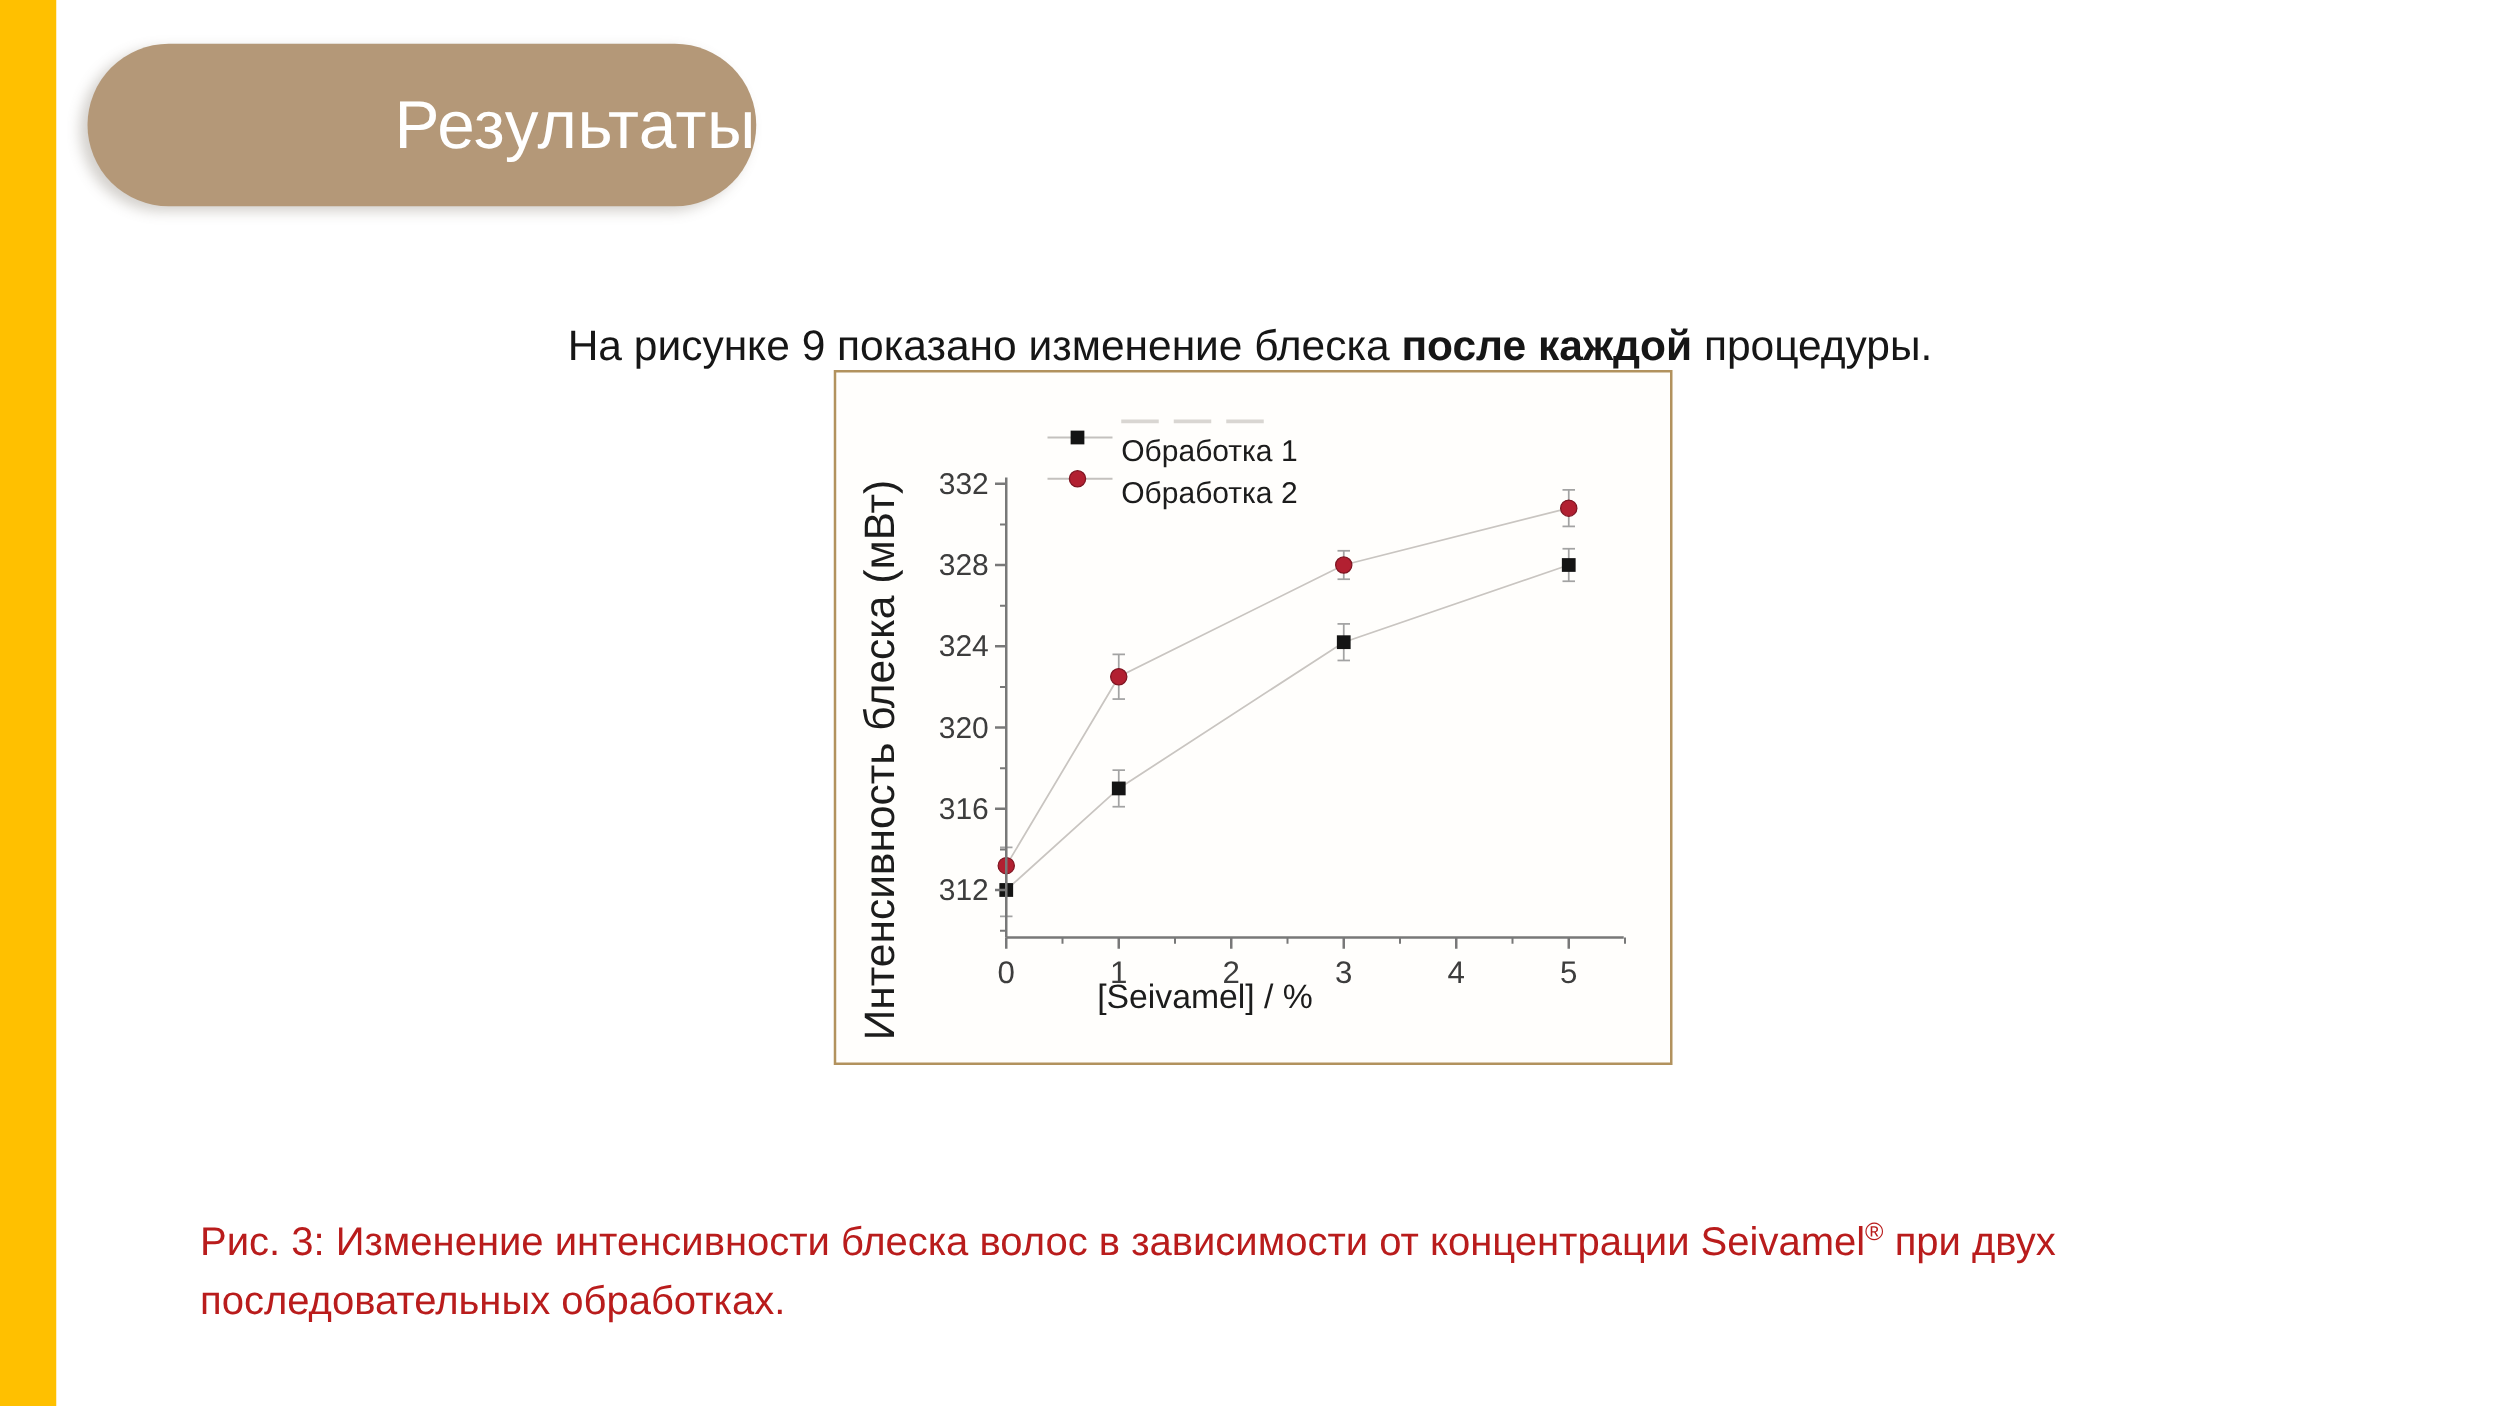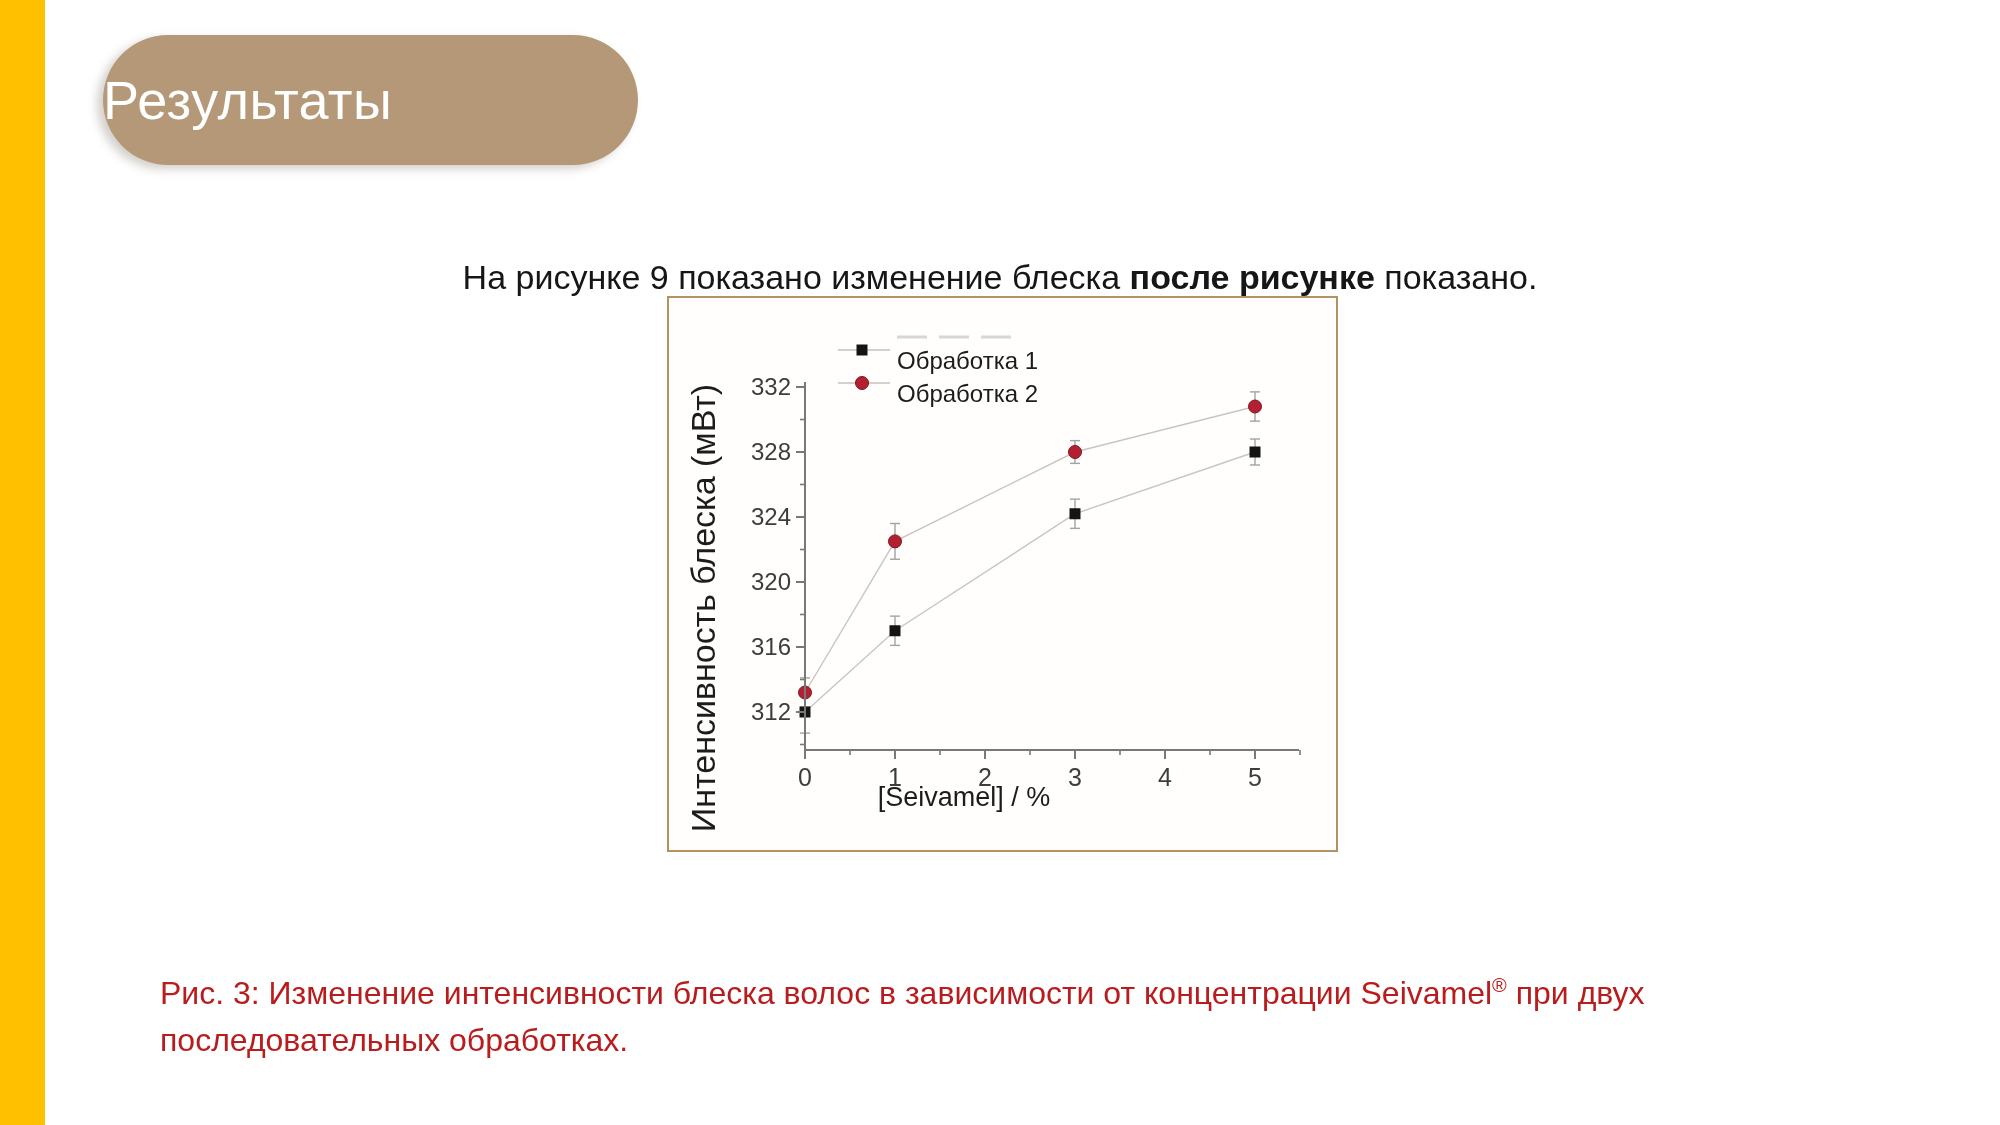--- a/index.html
+++ b/index.html
@@ -1,41 +1,41 @@
 <!DOCTYPE html>
 <html><head>
 <meta charset="utf-8">
 <style>
   html,body{margin:0;padding:0;background:#fff;}
   body{width:2000px;height:1125px;position:relative;overflow:hidden;
        font-family:"Liberation Sans",sans-serif;color:#1a1a1a;}
   .accent-bar{position:absolute;left:0;top:0;width:45px;height:1125px;}
-  .badge{position:absolute;left:103px;top:35px;width:535px;height:130px;
-         border-radius:65px;display:flex;align-items:center;justify-content:flex-start;
+  .badge{position:absolute;left:70px;top:35px;width:535px;height:130px;
+         border-radius:65px;display:flex;align-items:center;justify-content:flex-end;
          box-shadow:-6px 4px 10px rgba(110,100,85,.30);}
   .badge span{font-size:54px;letter-spacing:.5px;}
   .intro{position:absolute;top:224px;left:0;right:0;text-align:center;
          font-size:34px;color:#161616;white-space:nowrap;}
   .chart-frame{position:absolute;left:667px;top:296px;width:667px;height:552px;
                background:#fffefc;border:2px solid #b2925e;}
   .caption{position:absolute;left:160px;top:938px;width:1630px;
            font-size:32px;line-height:1.48;color:#b91c1c;}
   .caption sup{font-size:20px;}
   svg text{font-family:"Liberation Sans",sans-serif;}
 </style>
 </head>
 <body>
 
 <div class="accent-bar" style="background: rgb(255, 192, 0);"></div>
 
 <div class="badge" style="background: rgb(180, 152, 120); color: rgb(255, 255, 255);">
   <span>Результаты</span>
 </div>
 
-<p class="intro"><span>На рисунке 9 показано изменение блеска </span><b>после рисунке</b><span> показано.</span></p>
+<p class="intro"><span>На рисунке 9 показано изменение блеска </span><b>после каждой</b><span> процедуры.</span></p>
 
 <div class="chart-frame" style="border-color: rgb(178, 146, 94);">
   <svg id="chart-svg" width="667" height="552" viewBox="0 0 667 552">
       <line x1="228" y1="39" x2="352" y2="39" stroke="#d9d6d2" stroke-width="3" stroke-dasharray="30 12"></line>
       <polyline points="136,414 226,332.75 406,215.75000000000017 586,154" fill="none" stroke="#C9C5C1" stroke-width="1.4"></polyline>
       <polyline points="136,394.50000000000017 226,243.375 406,154 586,108.49999999999983" fill="none" stroke="#C9C5C1" stroke-width="1.4"></polyline>
       <line x1="136" y1="392.87499999999983" x2="136" y2="435.12500000000017" stroke="#A3A3A3" stroke-width="1.4"></line>
       <line x1="131" y1="392.87499999999983" x2="141" y2="392.87499999999983" stroke="#A3A3A3" stroke-width="1.4"></line>
       <line x1="131" y1="435.12500000000017" x2="141" y2="435.12500000000017" stroke="#A3A3A3" stroke-width="1.4"></line>
       <line x1="226" y1="318.12500000000034" x2="226" y2="347.37499999999966" stroke="#A3A3A3" stroke-width="1.4"></line>

